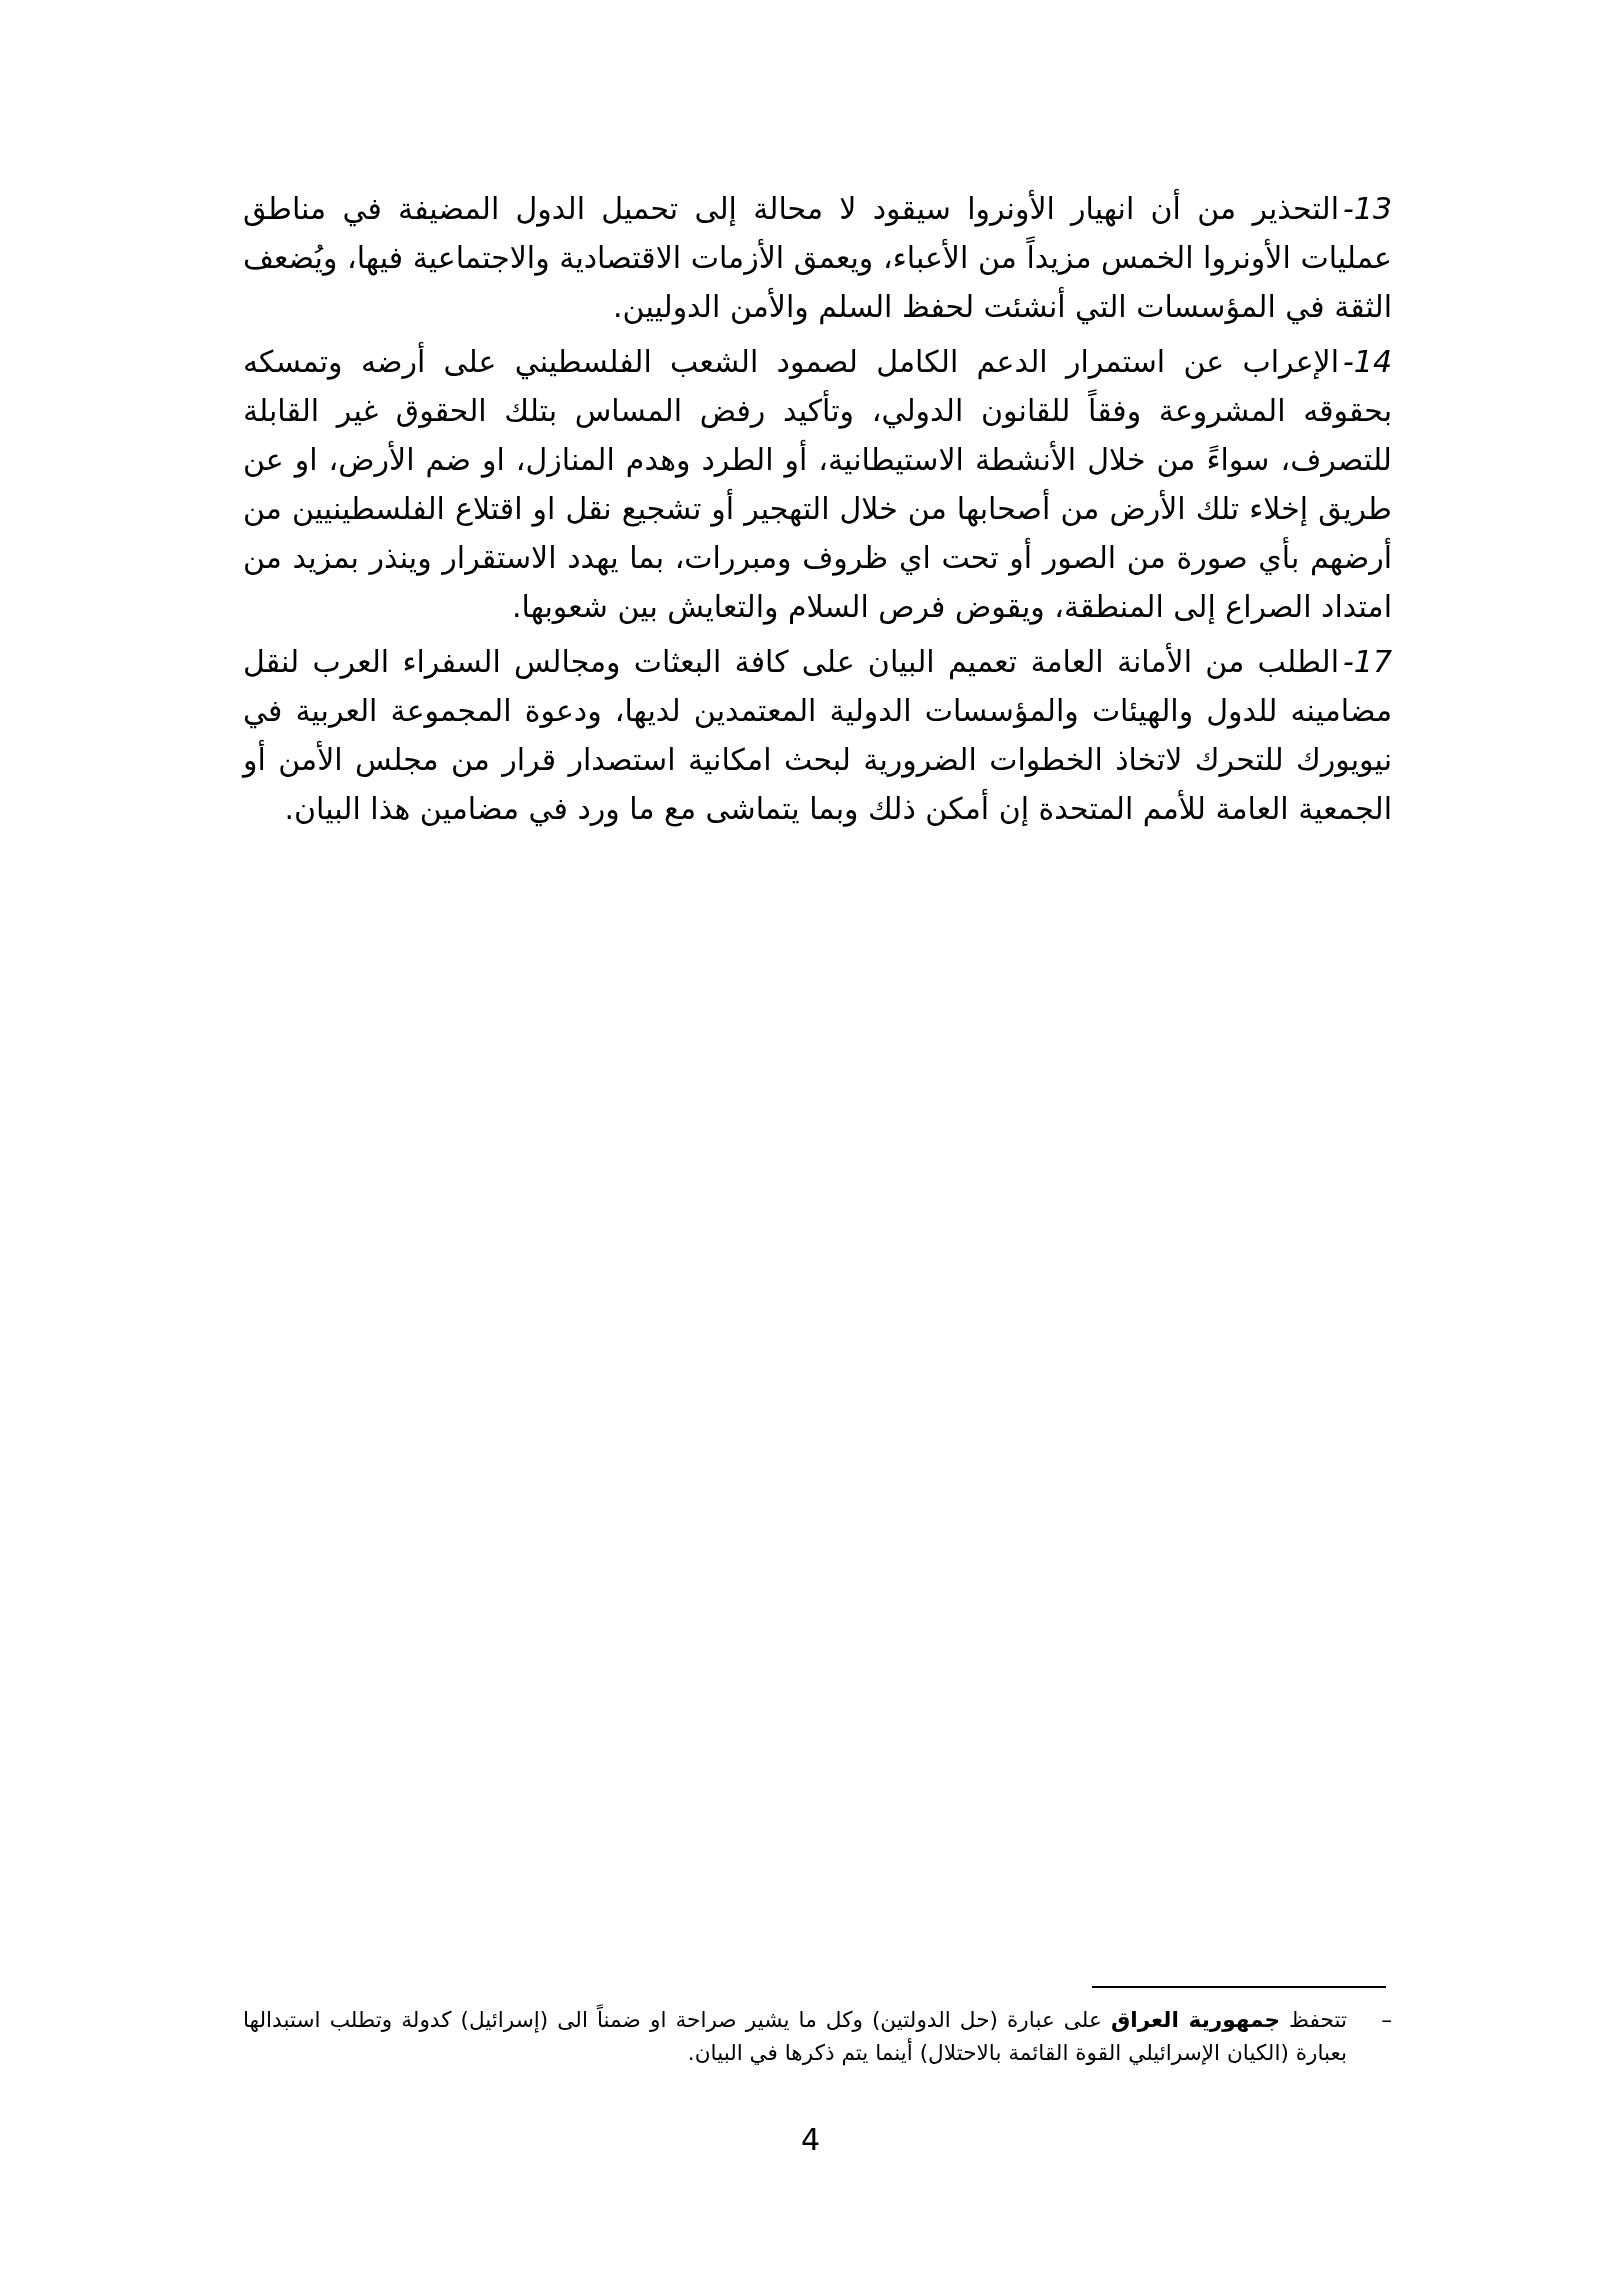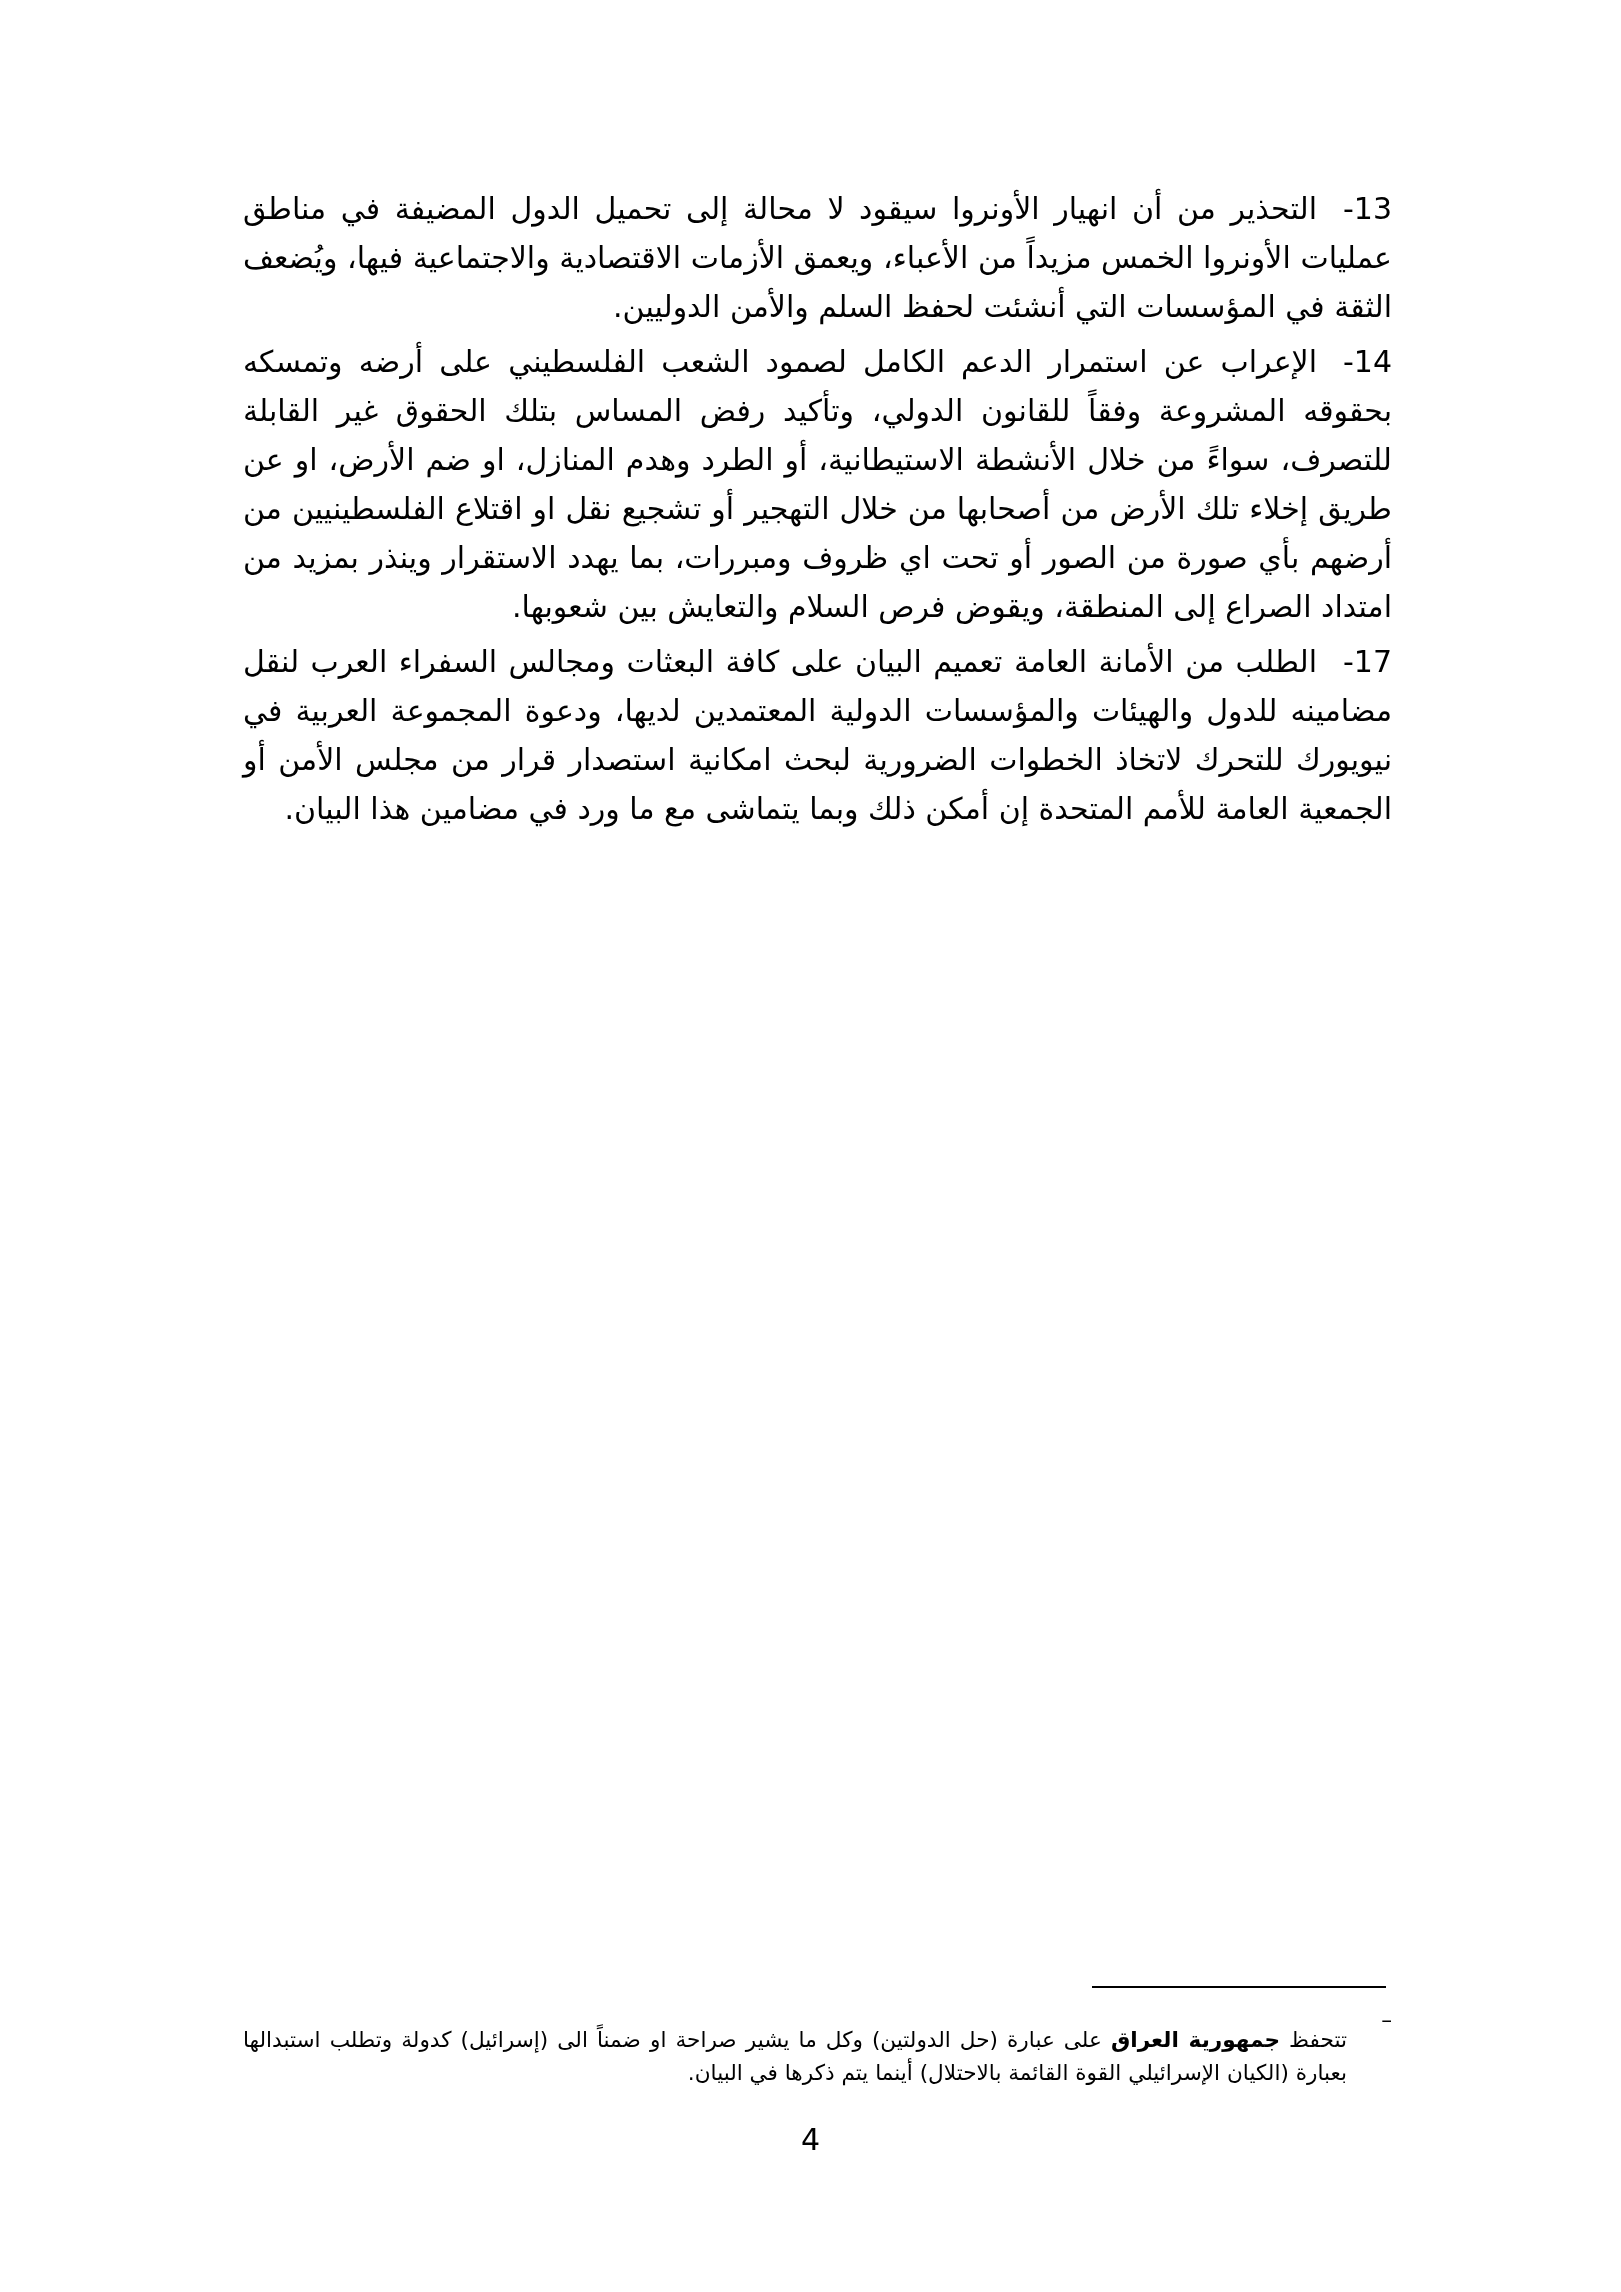--- a/index.html
+++ b/index.html
@@ -20,21 +20,22 @@
     right: 229px;
     left: 243px;
     direction: rtl;
     text-align: justify;
     font-size: 30px;
     line-height: 49px;
   }
   .item { margin-bottom: 5.9px; }
   .item-num {
     white-space: nowrap;
-    margin-left: 26px;
+    margin-left: 4px;
+    font-style: italic;
   }
   .reference {
     position: absolute;
     top: 1063px;
     left: 243px;
     right: 229px;
     direction: rtl;
     text-align: left;
     font-weight: bold;
     font-size: 30px;
@@ -51,21 +52,21 @@
     position: absolute;
     top: 2003px;
     right: 229px;
     left: 243px;
     direction: rtl;
     display: flex;
     font-size: 21.6px;
     line-height: 33px;
   }
   .fn-marker { width: 45px; flex: 0 0 auto; }
-  .fn-text { flex: 1; text-align: justify; margin-top: 20px; }
+  .fn-text { flex: 1; text-align: justify; }
   .fn-text b { font-weight: bold; }
   .page-number {
     position: absolute;
     top: 2122px;
     left: 0;
     width: 100%;
     text-align: center;
     font-size: 30px;
   }
 </style>

